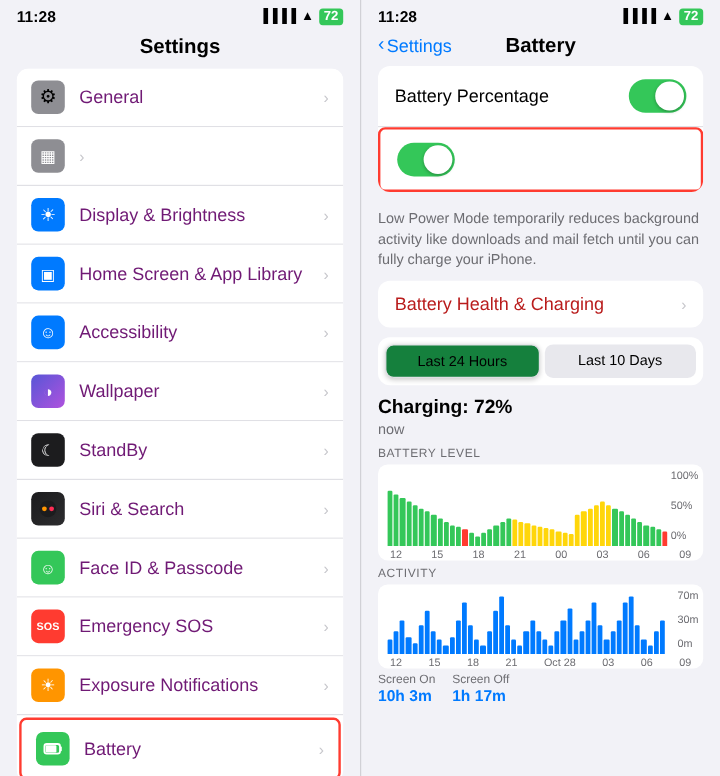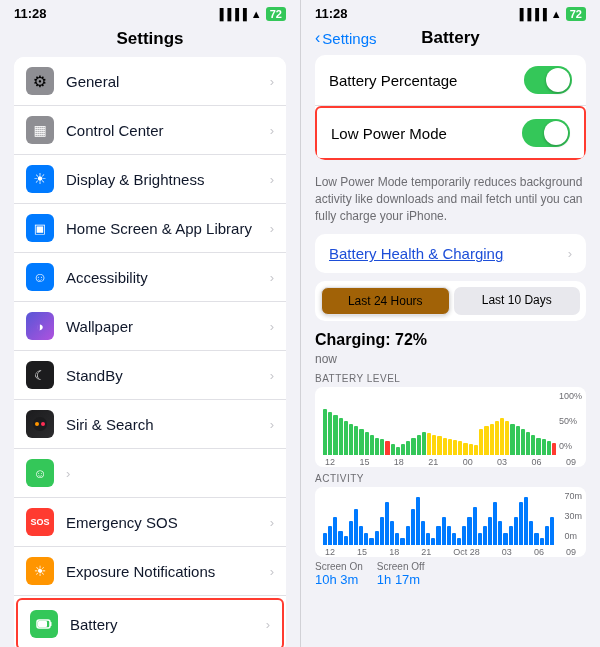--- a/index.html
+++ b/index.html
@@ -71,21 +71,21 @@
       align-items: center;
       justify-content: center;
       margin-right: 12px;
       flex-shrink: 0;
       font-size: 14px;
     }
 
     .item-label {
       flex: 1;
       font-size: 15px;
-      color: #0f172a;
+      color: #701a75;
     }
 
     .chevron {
       color: #c7c7cc;
       font-size: 13px;
     }
 
     
     .right-panel {
       width: 300px;
@@ -186,43 +186,42 @@
       background: #fff;
       border-radius: 10px;
       margin: 0 14px 8px;
       display: flex;
       align-items: center;
       justify-content: space-between;
       padding: 11px 14px;
     }
     .battery-health-label {
       font-size: 15px;
-      color: #1d4ed8;
-      text-decoration: underline;
+      color: #b91c1c;
     }
 
     
     .tabs-container {
       background: #fff;
       border-radius: 10px;
       margin: 0 14px 6px;
       padding: 6px;
       display: flex;
       gap: 4px;
     }
     .tab {
       flex: 1;
       text-align: center;
       padding: 6px 0;
       border-radius: 7px;
       font-size: 12px;
       cursor: pointer;
     }
     .tab.active {
-      background: #a16207;
+      background: #15803d;
       box-shadow: 0 1px 4px rgba(0,0,0,0.2);
       font-weight: 500;
       color: #000;
       border: 0.5px solid #e0e0e5;
     }
     .tab.inactive {
       background: #e8e8ed;
       color: #000;
     }
 
@@ -329,21 +328,21 @@
       font-size: 11px;
     }
     .screen-on {
       color: #007aff;
       margin-right: 14px;
     }
     .screen-off {
       color: #007aff;
     }
     .screen-label { display: block; font-size: 10px; color: #6d6d72; text-align: right; }
-    .screen-val { display: block; font-size: 13px; font-weight: 400; }
+    .screen-val { display: block; font-size: 13px; font-weight: 700; }
     .battery-icon {
       display: inline-flex;
       align-items: center;
       font-size: 11px;
       background: #34c759;
       color: #fff;
       border-radius: 3px;
       padding: 1px 4px;
       font-weight: 700;
     }
@@ -374,21 +373,20 @@
             <span style="font-size:16px;">⚙</span>
           </div>
         <span class="item-label">General</span>
         <span class="chevron">›</span>
       </div>
 
       <div class="settings-item">
         <div class="item-icon" style="background:#8e8e93;">
             <span style="color:#fff;font-size:14px;">▦</span>
           </div>
-        <span class="item-label">Control Center</span>
         <span class="chevron">›</span>
       </div>
 
       <div class="settings-item">
         <div class="item-icon" style="background:#007aff;">
             <span style="color:#fff;font-size:15px;">☀</span>
           </div>
         <span class="item-label">Display &amp; Brightness</span>
         <span class="chevron">›</span>
       </div>
@@ -434,20 +432,21 @@
             </svg>
         </div>
         <span class="item-label">Siri &amp; Search</span>
         <span class="chevron">›</span>
       </div>
 
       <div class="settings-item">
         <div class="item-icon" style="background:#34c759;">
             <span style="color:#fff;font-size:13px;">☺</span>
           </div>
+        <span class="item-label">Face ID &amp; Passcode</span>
         <span class="chevron">›</span>
       </div>
 
       <div class="settings-item">
         <div class="item-icon" style="background:#ff3b30;">
             <span style="color:#fff;font-size:9px;font-weight:700;">SOS</span>
           </div>
         <span class="item-label">Emergency SOS</span>
         <span class="chevron">›</span>
       </div>
@@ -500,21 +499,20 @@
     <div class="battery-section">
 
       <div class="battery-row">
         <span class="battery-row-label">Battery Percentage</span>
         <div class="toggle on">
           <div class="toggle-knob"></div>
         </div>
       </div>
 
       <div class="battery-row" style="border:2px solid #ff3b30;border-radius:6px;">
-        <span class="battery-row-label">Low Power Mode</span>
         <div class="toggle on">
           <div class="toggle-knob"></div>
         </div>
       </div>
     </div>
 
     <div class="low-power-desc">
       <span>Low Power Mode temporarily reduces background activity like downloads and mail fetch until you can fully charge your iPhone.</span>
     </div>
 

